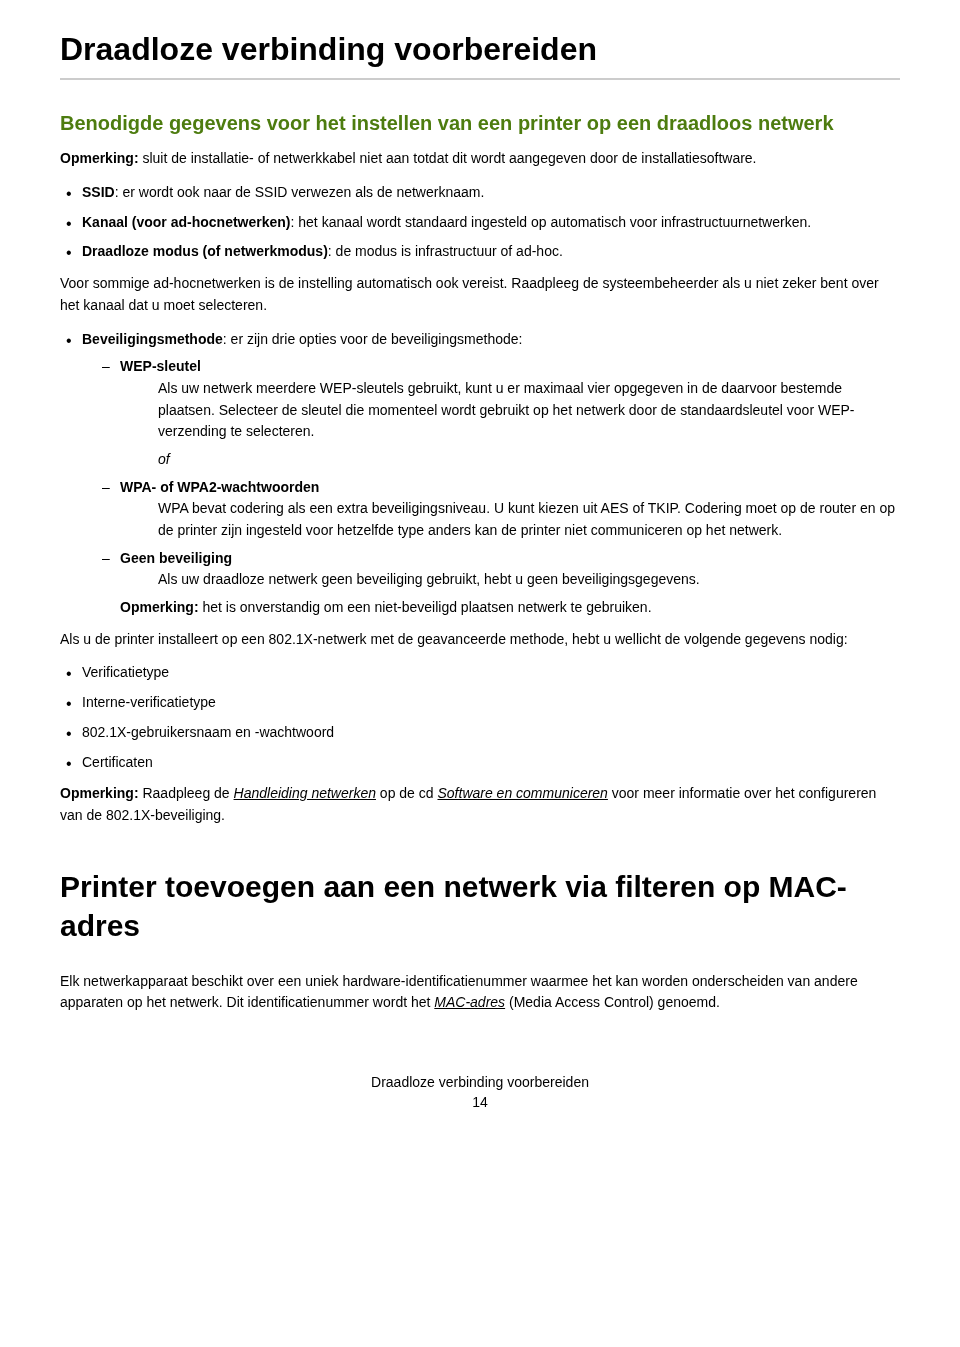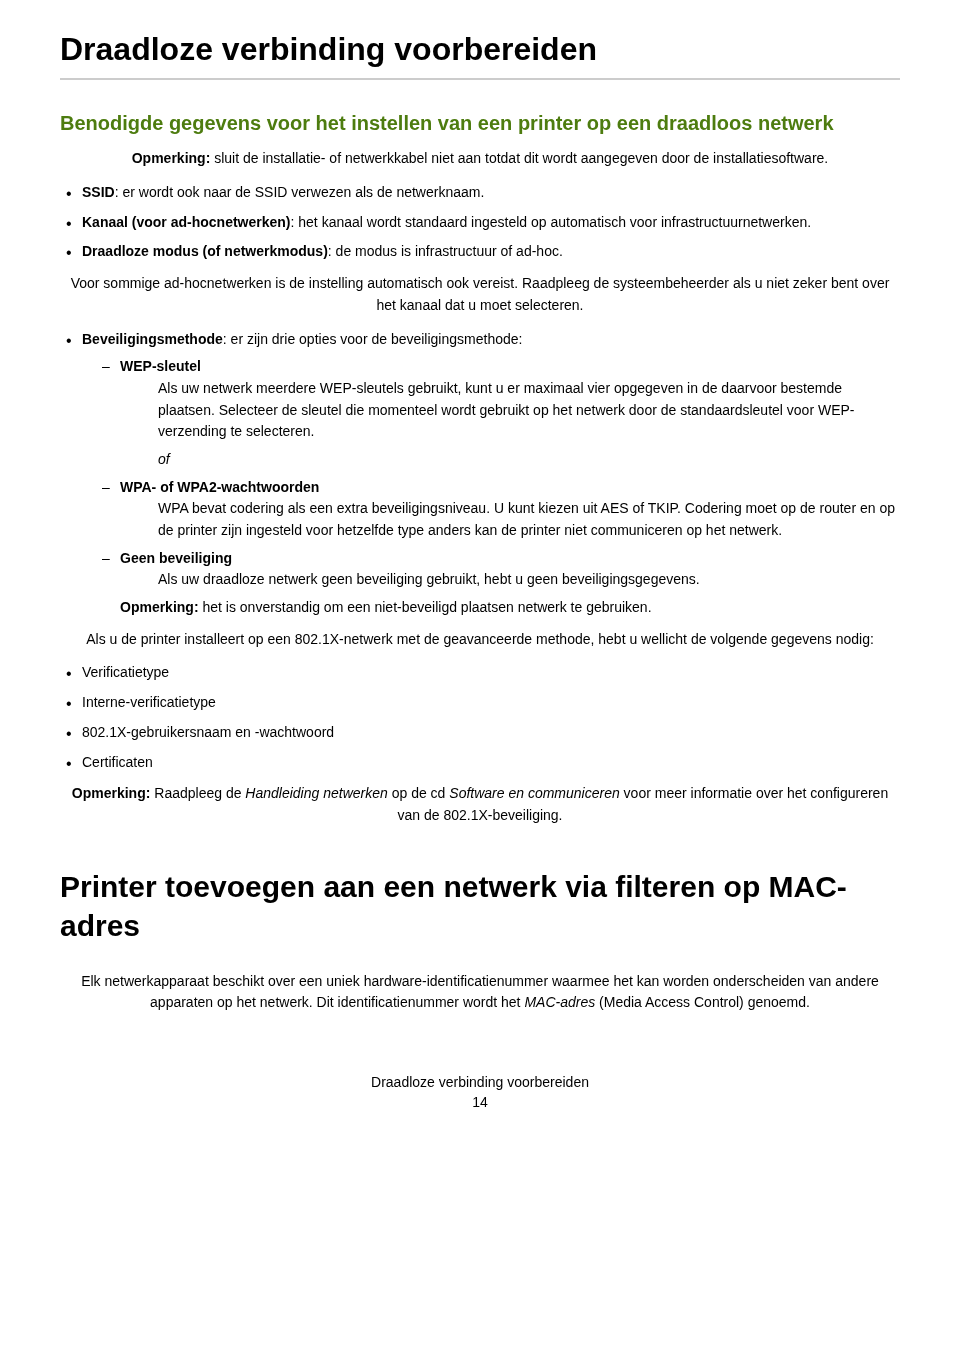--- a/index.html
+++ b/index.html
@@ -43,29 +43,29 @@
       margin-bottom: 12px;
       margin-top: 30px;
       line-height: 1.3;
     }
 
     p {
       font-size: 14px;
       line-height: 1.55;
       margin-bottom: 10px;
       color: #000000;
-      text-align: center;
     }
 
     .bold {
       font-weight: bold;
     }
 
     .italic {
       font-style: italic;
+      text-decoration: underline;
     }
 
     ul.bullet-list {
       list-style: none;
       margin: 0 0 10px 0;
       padding: 0;
     }
 
     ul.bullet-list > li {
       padding-left: 22px;

